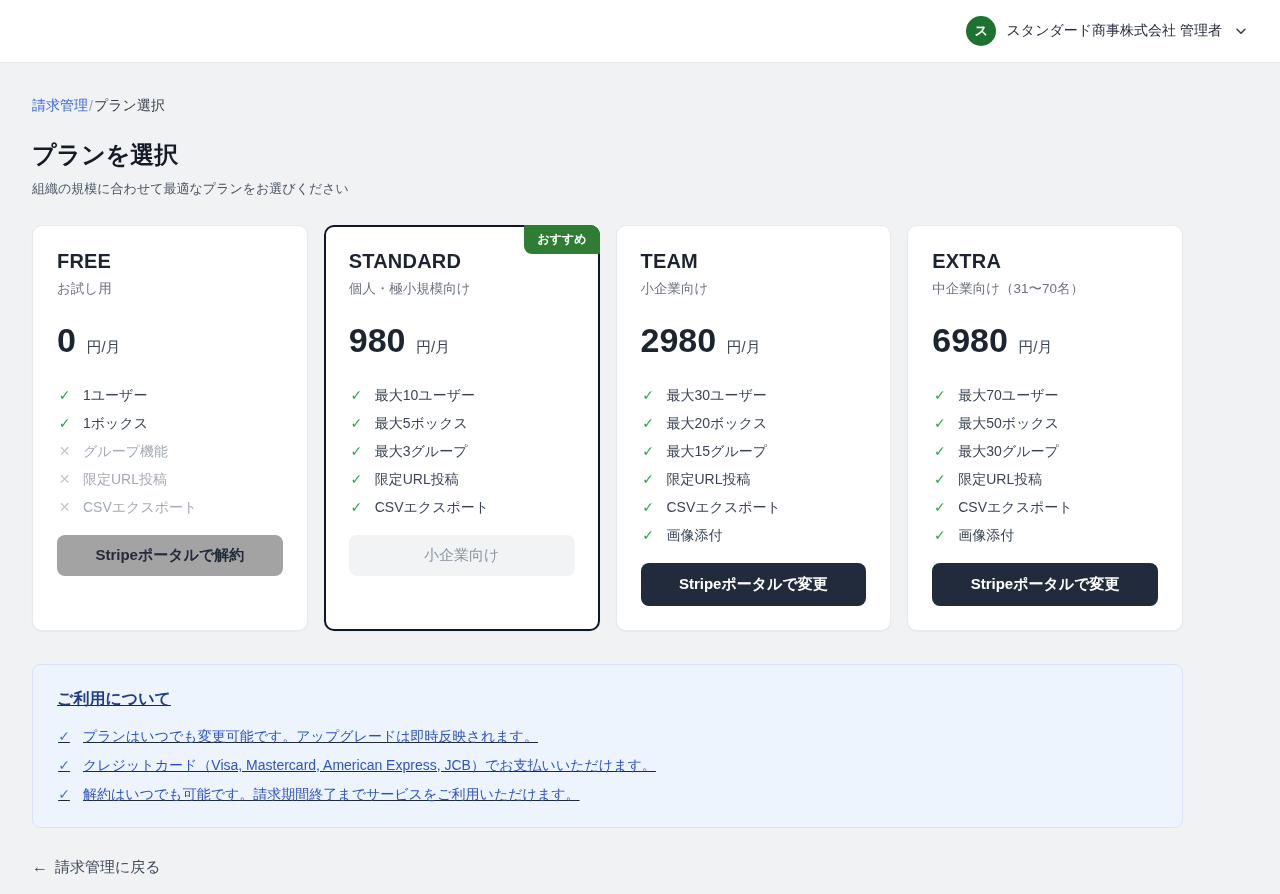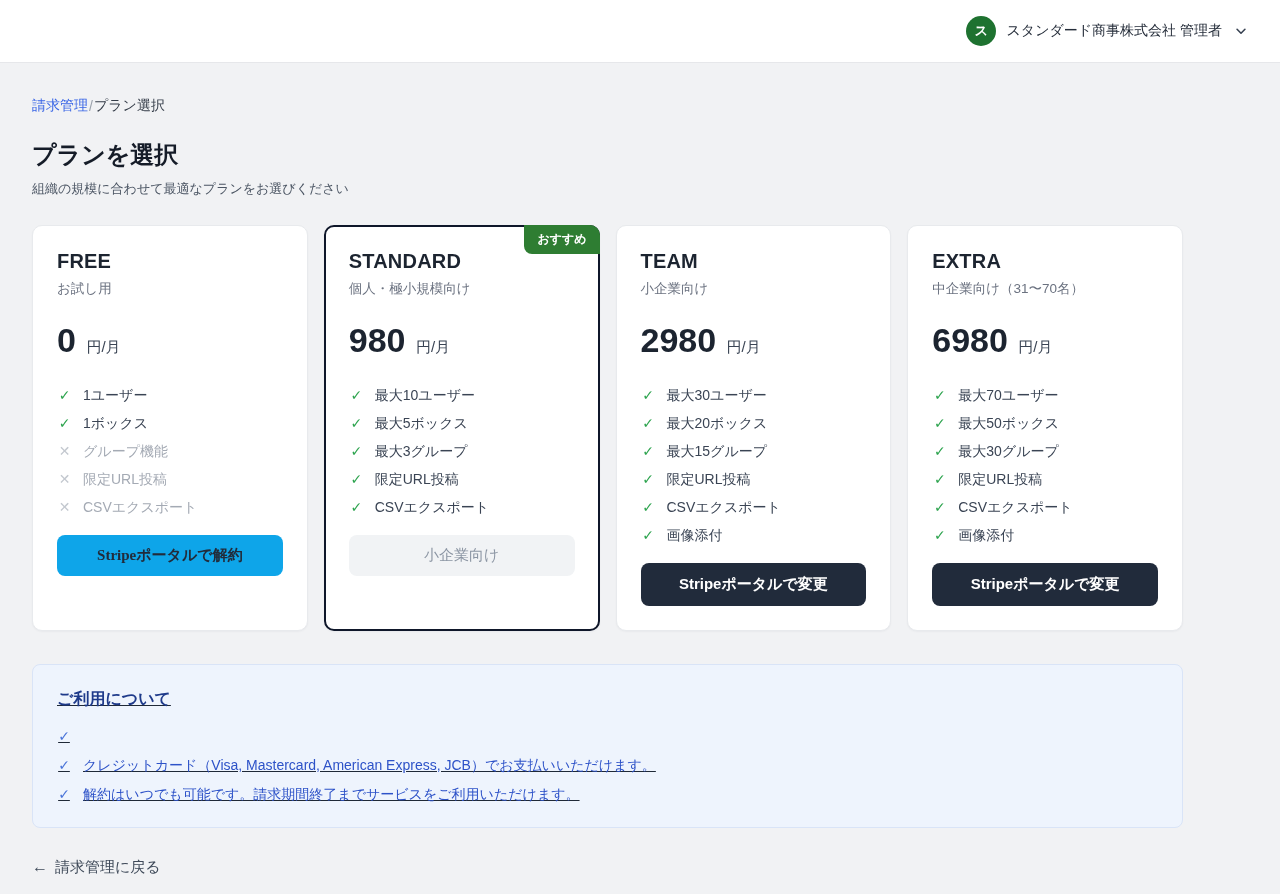--- a/index.html
+++ b/index.html
@@ -100,21 +100,21 @@
     display: block;
     width: 100%;
     margin-top: 18px;
     padding: 11px 8px;
     border: none;
     border-radius: 8px;
     font-family: inherit;
     font-size: 15px;
     cursor: pointer;
   }
-  .plan-button[data-variant="secondary"] { background: #0ea5e9; color: #222b3a; font-weight: bold; font-family: Liberation Serif, serif; }
+  .plan-button[data-variant="secondary"] { background: #a3a3a3; color: #222b3a; font-weight: bold; }
   .plan-button[data-variant="current"]   { background: #f1f3f5; color: #8b95a3; cursor: default; }
   .plan-button[data-variant="primary"]   { background: #212b3b; color: #ffffff; font-weight: bold; padding: 12px 8px; }
   
   .info-box {
     margin-top: 33px;
     background: #eef4fd;
     border: 1px solid #d9e4f7;
     border-radius: 8px;
     padding: 24px;
     text-decoration: underline;
@@ -312,20 +312,21 @@
     </article>
 
   </section>
 
   
   <section class="info-box">
     <h3 class="info-title">ご利用について</h3>
     <ul class="info-items">
       <li class="info-item">
         <span class="info-check">✓</span>
+        <span>プランはいつでも変更可能です。アップグレードは即時反映されます。</span>
       </li>
       <li class="info-item">
         <span class="info-check">✓</span>
         <span>クレジットカード（Visa, Mastercard, American Express, JCB）でお支払いいただけます。</span>
       </li>
       <li class="info-item">
         <span class="info-check">✓</span>
         <span>解約はいつでも可能です。請求期間終了までサービスをご利用いただけます。</span>
       </li>
     </ul>

